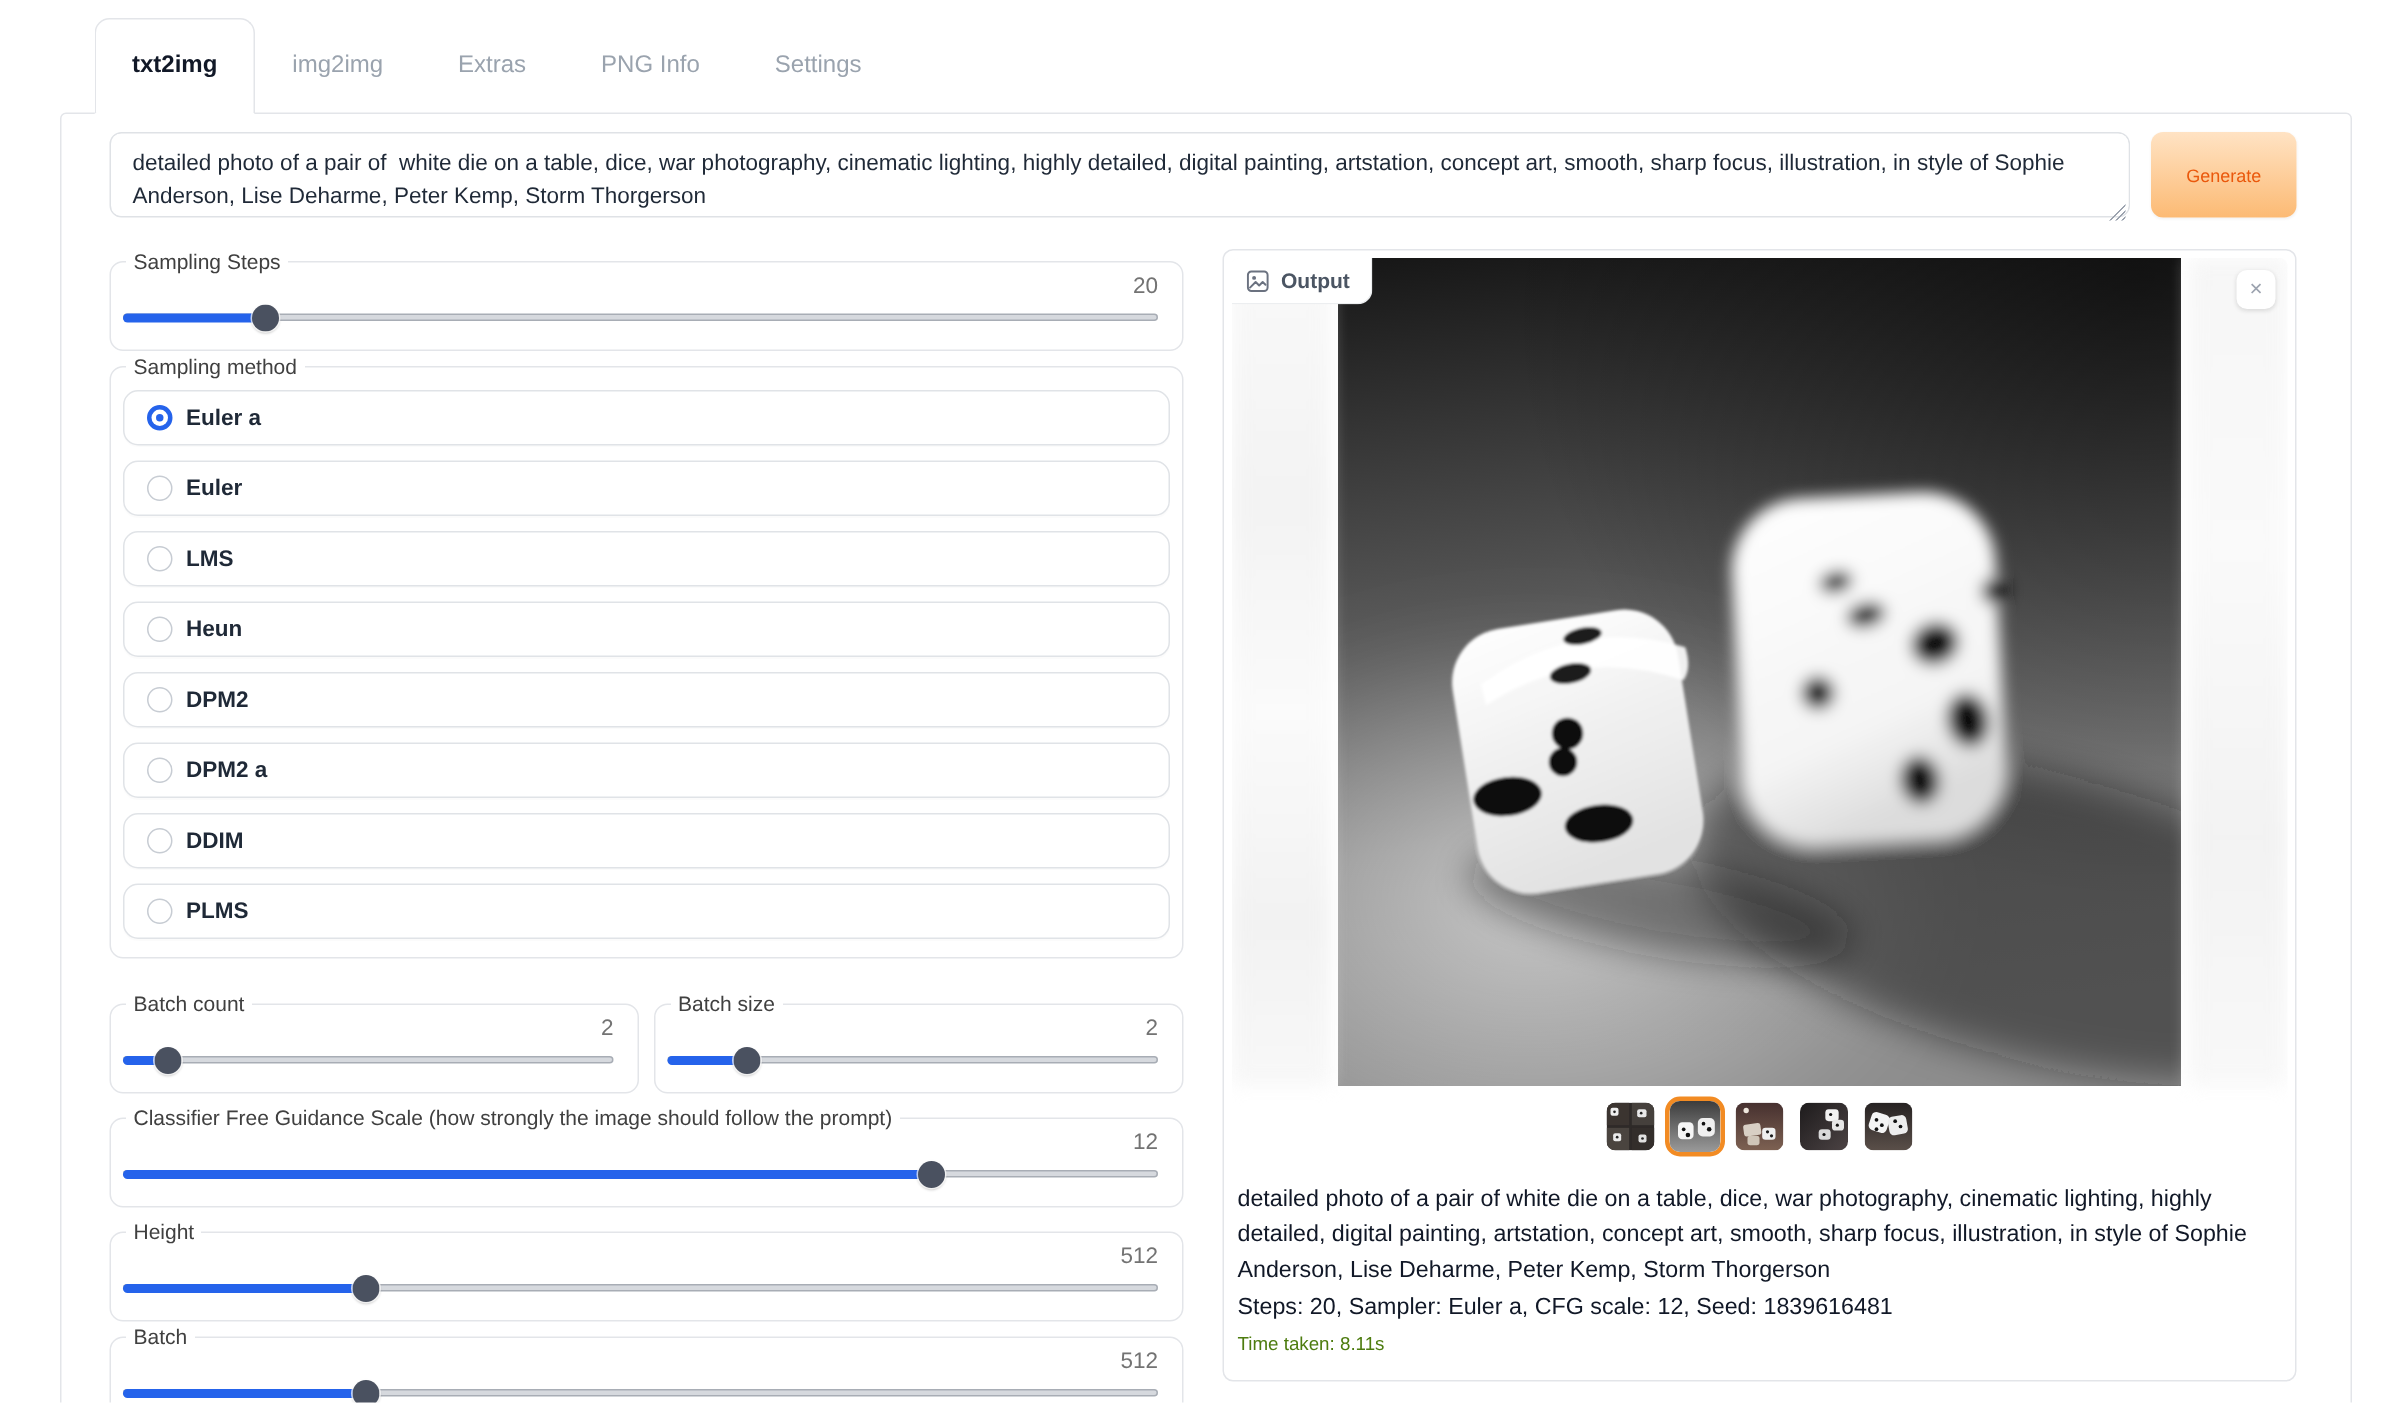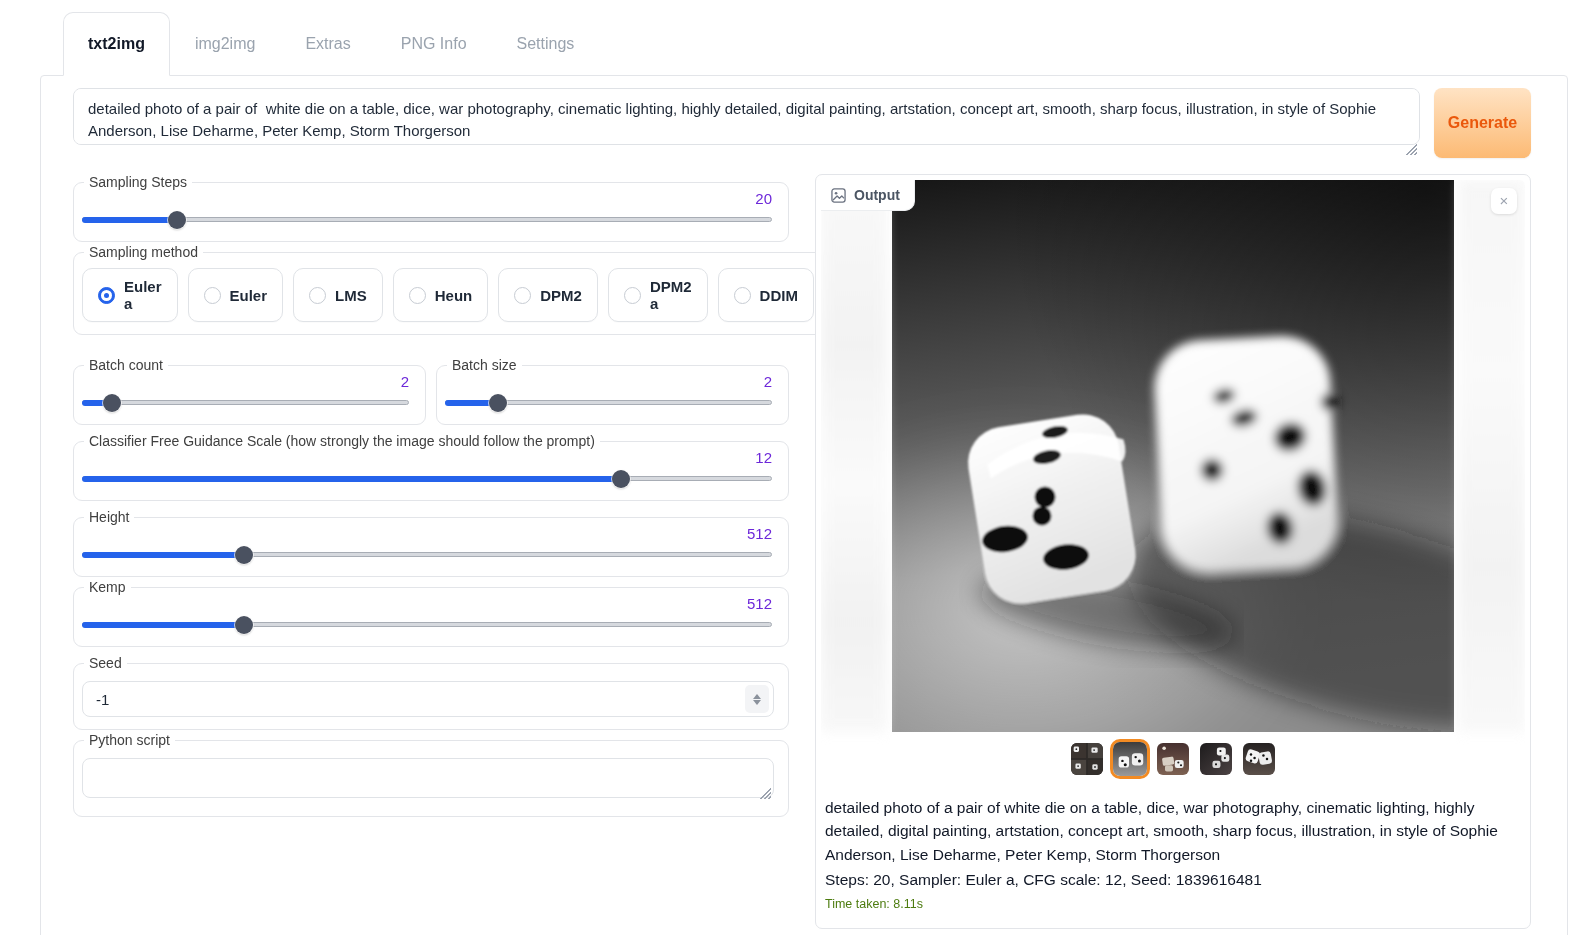--- a/index.html
+++ b/index.html
@@ -14,38 +14,38 @@
   
   .container { margin:0 26px 0 40px; border:1px solid #e3e5e9; border-radius:4px; background:#fff; padding:12px 36px 30px 32px; position:relative; z-index:1; min-height:830px; }
 
   
   .prompt-row { display:flex; gap:14px; margin-bottom:16px; }
   .prompt-wrap { position:relative; flex:1; }
   .prompt-input { width:100%; height:57px; border:1px solid #dfe2e6; border-radius:8px; padding:9px 14px; font-size:15px; line-height:1.45; color:#1f2937; font-family:inherit; resize:none; outline:none; }
   .resize-grip { position:absolute; right:3px; bottom:3px; width:11px; height:11px; background:
       linear-gradient(135deg, transparent 0 50%, #9ca3af 50% 56%, transparent 56% 68%, #9ca3af 68% 74%, transparent 74% 86%, #9ca3af 86% 92%, transparent 92%);
       cursor:nwse-resize; }
-  .generate-btn { width:97px; height:70px; border:none; border-radius:8px; background:linear-gradient(180deg,#ffe3c4 0%,#fdc184 55%,#fbb express 100%); background:linear-gradient(180deg,#ffe3c4 0%,#fcba74 100%); color:#ea580c; font-weight:700; font-size:16px; font-family:inherit; cursor:pointer; box-shadow:0 1px 2px rgba(0,0,0,.06); }
+  .generate-btn { width:97px; height:57px; border:none; border-radius:8px; background:linear-gradient(180deg,#ffe3c4 0%,#fdc184 55%,#fbb express 100%); background:linear-gradient(180deg,#ffe3c4 0%,#fcba74 100%); color:#ea580c; font-weight:400; font-size:12px; font-family:inherit; cursor:pointer; box-shadow:0 1px 2px rgba(0,0,0,.06); }
 
   
   .main-row { display:flex; gap:26px; align-items:flex-start; }
   .left-col { width:716px; flex:none; display:flex; flex-direction:column; }
   .right-col { flex:1; }
 
   fieldset.group { border:1px solid #e3e5e9; border-radius:9px; padding:2px 0 10px; background:#fff; }
   fieldset.group legend { margin-left:10px; padding:0 5px; font-size:14px; color:#404040; }
   .gap8 { height:8px; } .gap14 { height:14px; }
 
-  .slider-value { text-align:right; padding:0 16px; font-size:15px; color:#6d28d9; margin-top:-2px; }
+  .slider-value { text-align:right; padding:0 16px; font-size:15px; color:#737373; margin-top:-2px; }
   .slider { position:relative; height:18px; margin:4px 16px 2px 8px; cursor:pointer; }
   .slider .track { position:absolute; left:0; right:0; top:6px; height:5px; background:#d6d9de; border:1px solid #a8adb5; border-radius:4px; }
   .slider .fill { position:absolute; left:0; top:6px; width:var(--pct,20%); height:6px; background:#2563eb; border-radius:4px; }
   .slider .thumb { position:absolute; top:0; left:var(--pct,20%); width:18px; height:18px; margin-left:-9px; border-radius:50%; background:#4a5160; box-shadow:0 0 0 1px rgba(255,255,255,.7), 0 1px 2px rgba(0,0,0,.3); cursor:grab; }
 
-  .radio-row { display:flex; gap:10px; padding:6px 8px 2px; }
+  .radio-row { display:flex; gap:10px; padding:6px 8px 2px;flex-direction:column; }
   .radio-pill { display:flex; align-items:center; gap:9px; padding:9px 15px; background:#fff; border:1px solid #e0e3e7; border-radius:10px; cursor:pointer; box-shadow:0 1px 1px rgba(0,0,0,.02); }
   .radio-dot { width:17px; height:17px; border-radius:50%; background:#fff; border:1px solid #c7ccd3; position:relative; flex:none; }
   .radio-pill.selected .radio-dot { background:#2563eb; border-color:#2563eb; }
   .radio-pill.selected .radio-dot::after { content:""; position:absolute; inset:2px; border-radius:50%; background:#fff; }
   .radio-pill.selected .radio-dot::before { content:""; position:absolute; inset:5px; border-radius:50%; background:#2563eb; z-index:2; }
   .radio-label { font-size:15px; font-weight:600; color:#1f2937; }
 
   .two-col { display:flex; gap:10px; }
   .two-col > * { flex:1; }
   .checkbox-card { background:#f9fafb; border:1px solid #e5e7eb; border-radius:9px; padding:14px 15px; display:flex; align-items:center; gap:10px; }
@@ -203,21 +203,21 @@
           <legend>Height</legend>
           <div class="slider-value">512</div>
           <div class="slider" style="--pct: 23.5%;">
             <div class="track"></div>
             <div class="fill"></div>
             <div class="thumb"></div>
           </div>
         </fieldset>
 
         <fieldset class="group" style="margin-top:2px;">
-          <legend>Kemp</legend>
+          <legend>Batch</legend>
           <div class="slider-value">512</div>
           <div class="slider" style="--pct: 23.5%;">
             <div class="track"></div>
             <div class="fill"></div>
             <div class="thumb"></div>
           </div>
         </fieldset>
 
         <div class="gap8"></div>
 

